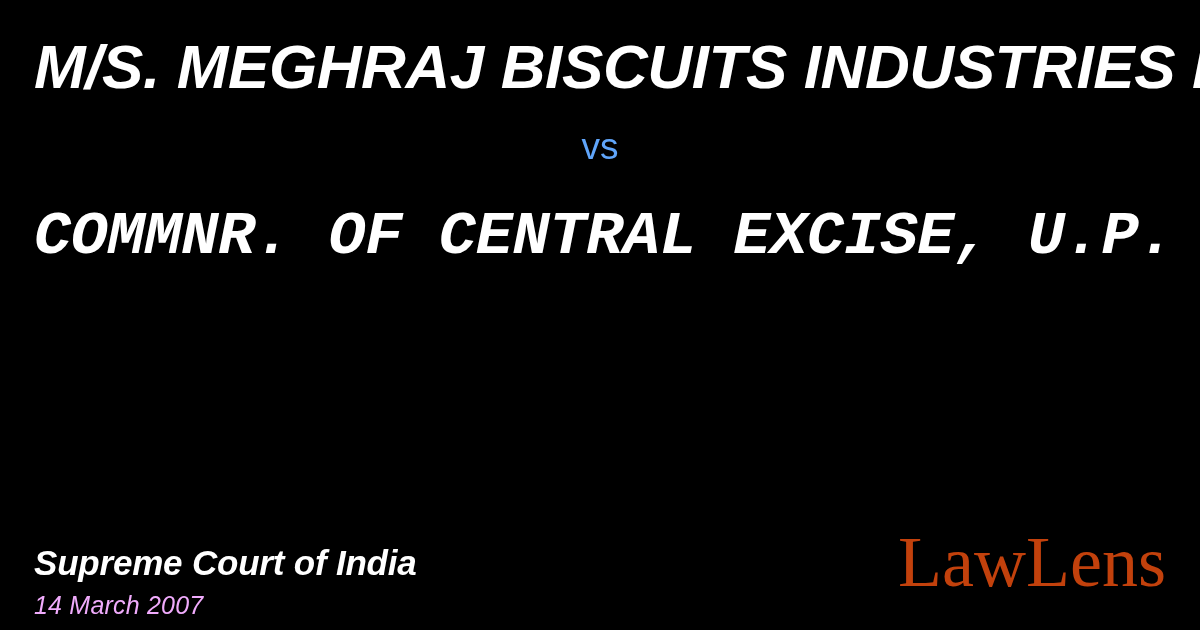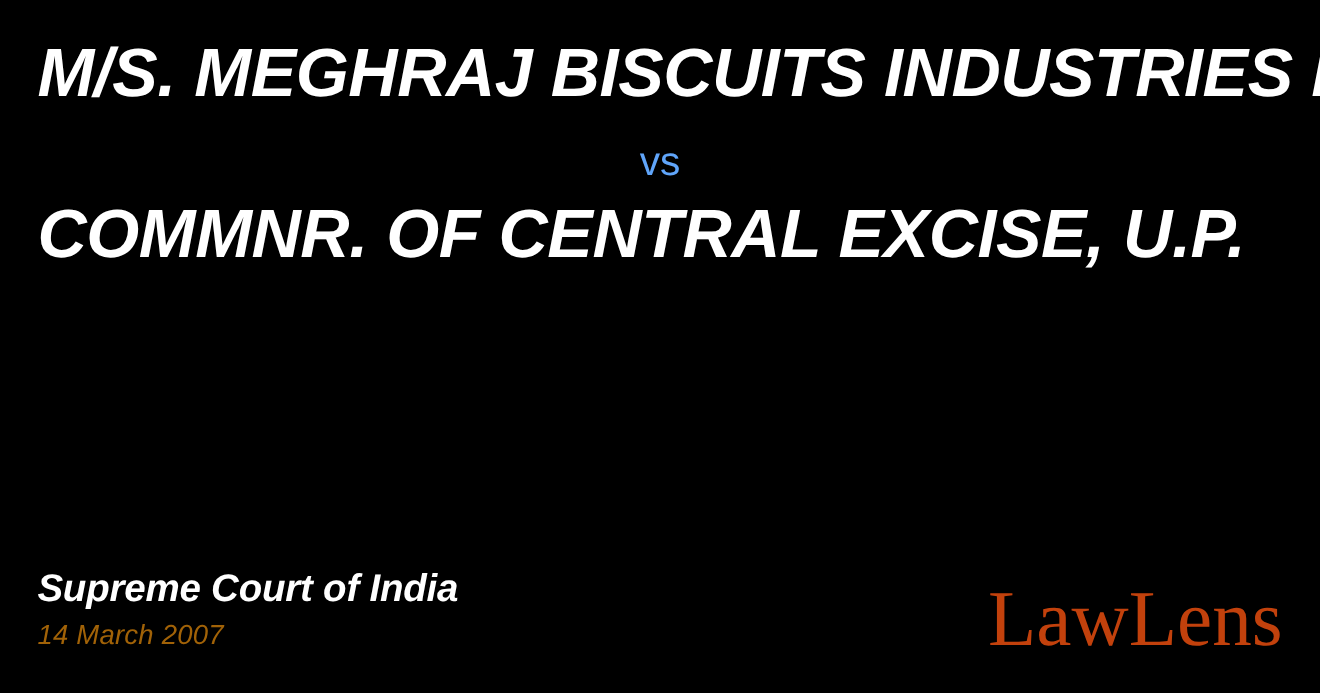--- a/index.html
+++ b/index.html
@@ -61,21 +61,22 @@
     font-family: "Liberation Sans", sans-serif;
     font-weight: normal;
     font-style: normal;
     font-size: 37px;
     line-height: 1;
     color: #60a5fa;
     letter-spacing: 0px;
   }
 
   .party-respondent {
-    margin-top: 18px;
+    margin-top: 41px;
+    font-family: Liberation Mono, monospace;
   }
 
   
   .footer {
     position: absolute;
     left: 0;
     bottom: 0;
     width: 1200px;
     height: 150px;
     padding: 0 34px;
@@ -83,42 +84,42 @@
     display: flex;
     flex-direction: row;
     align-items: flex-end;
     justify-content: space-between;
   }
 
   .footer-left {
     display: flex;
     flex-direction: column;
     align-items: flex-start;
-    padding-bottom: 40px;
+    padding-bottom: 12px;
   }
 
   .court-name {
     font-family: "Liberation Sans", sans-serif;
     font-weight: bold;
     font-style: italic;
     font-size: 35px;
     line-height: 1.08;
     color: #ffffff;
     letter-spacing: -0.2px;
     white-space: nowrap;
   }
 
   .judgment-date {
     margin-top: 11px;
     font-family: "Liberation Sans", sans-serif;
     font-weight: normal;
     font-style: italic;
     font-size: 25px;
     line-height: 1;
-    color: #a16207;
+    color: #f0abfc;
     letter-spacing: 0.2px;
     white-space: nowrap;
   }
 
   .footer-right {
     display: flex;
     align-items: flex-end;
     padding-bottom: 32px;
   }
 

